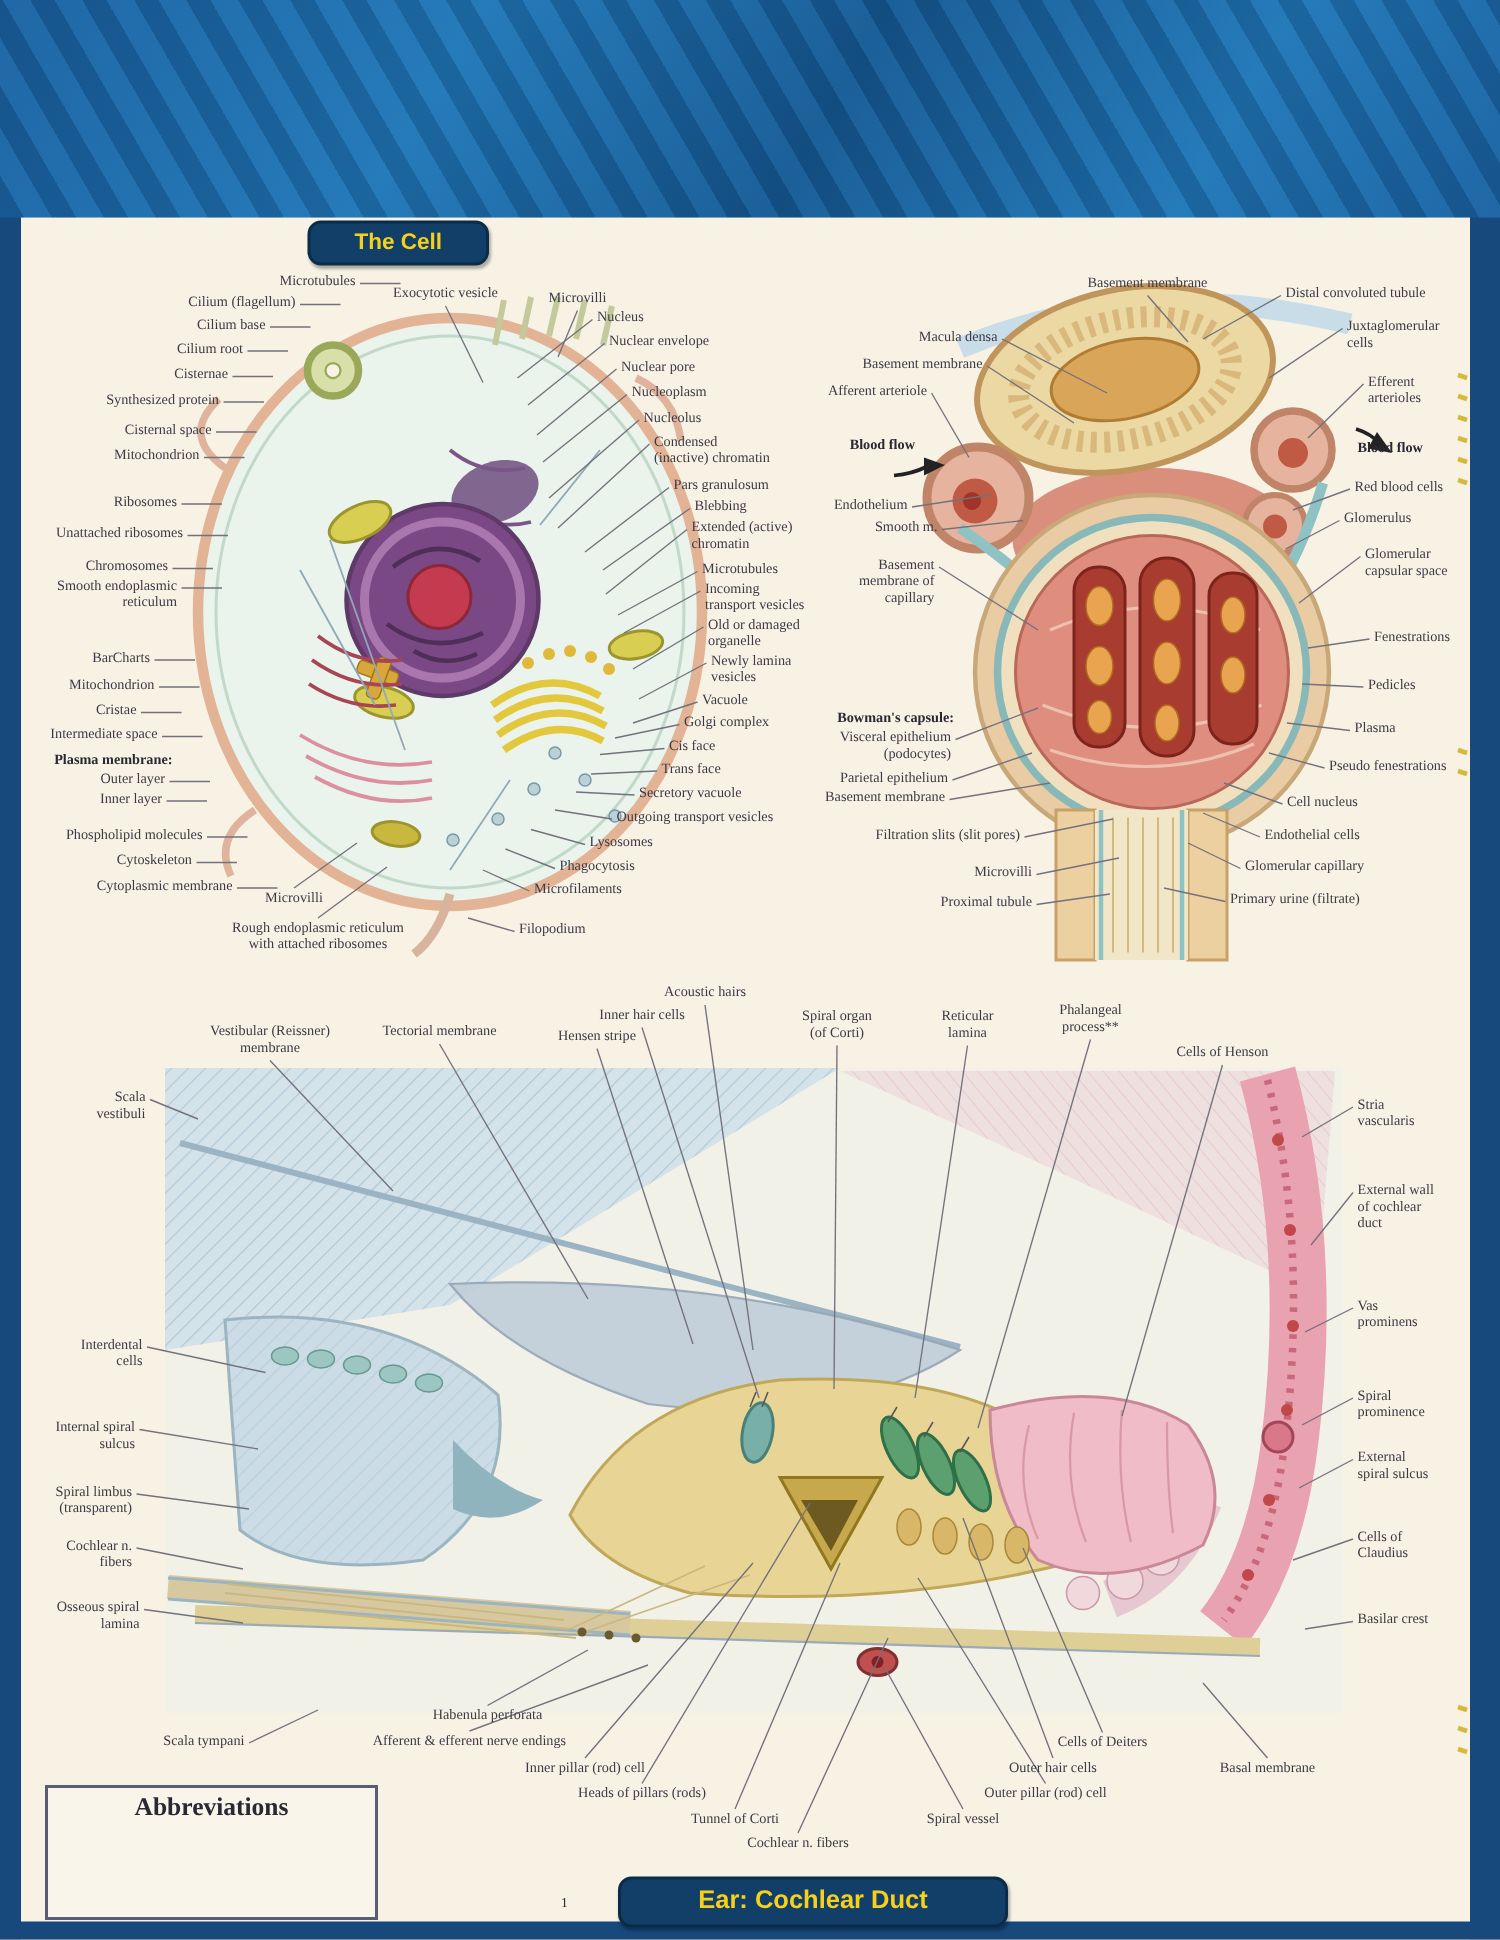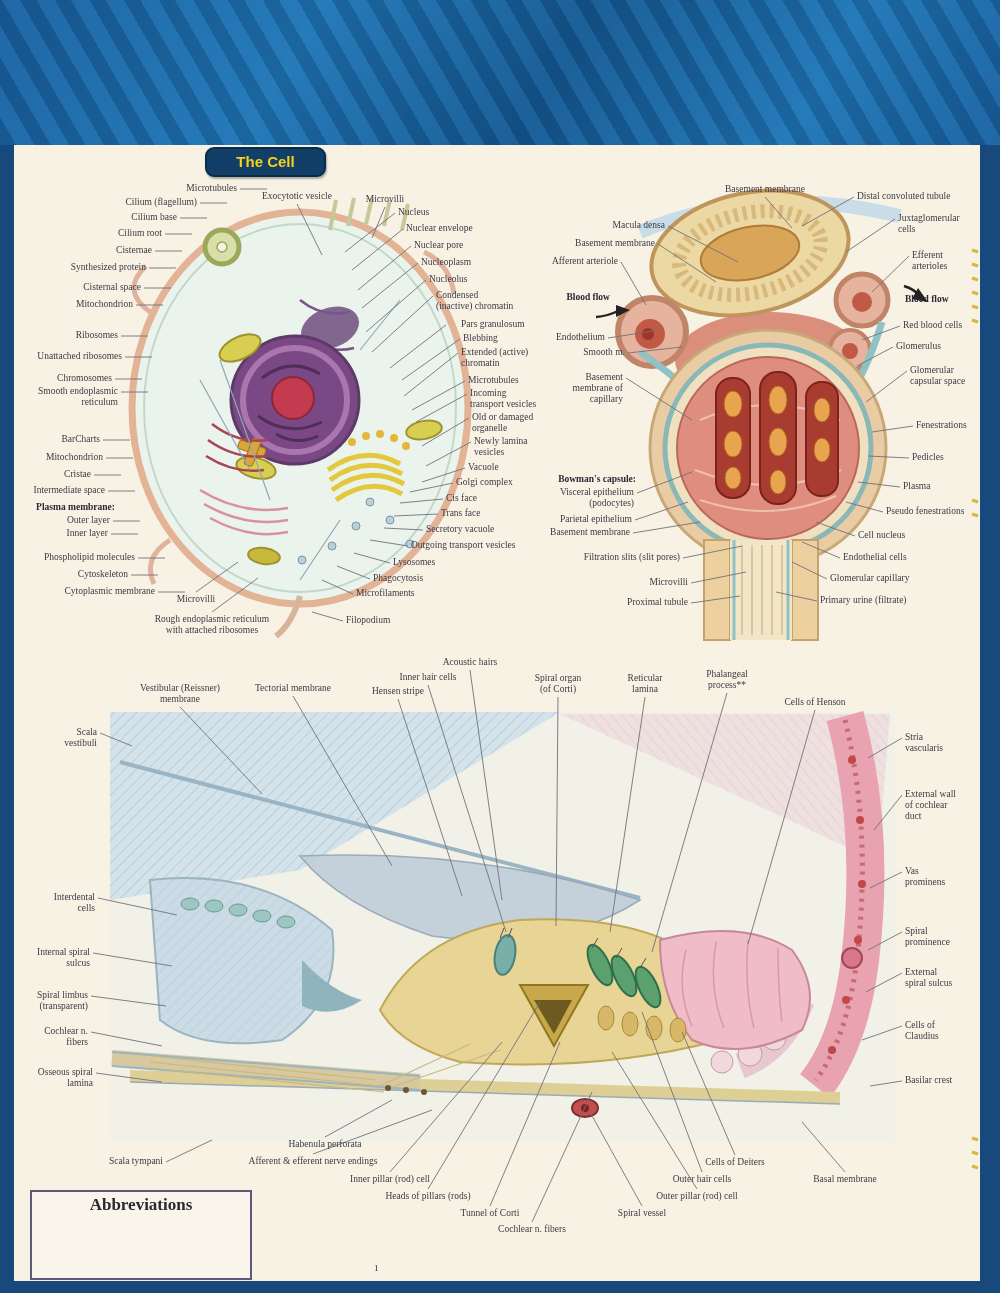--- a/index.html
+++ b/index.html
@@ -73,20 +73,21 @@
     <div class="logo-academic">ACADEMIC</div>
   </div>
   <div class="subject">ANATOMY</div>
   <div class="main-title">MICROSTRUCTURES</div>
 
   <div class="border-left"></div>
   <div class="border-right"></div>
   <div class="border-bottom"></div>
 
   <div class="tab tab-blue tab-cell">The Cell</div>
+  <div class="tab tab-blue tab-ear">Ear: Cochlear Duct</div>
 
   <svg id="art" width="1000" height="1293" viewBox="0 0 1000 1293">
     <defs>
       <pattern id="hatchB" width="8" height="8" patternUnits="userSpaceOnUse" patternTransform="rotate(45)">
         <line x1="0" y1="0" x2="0" y2="8" stroke="#a9c3d2" stroke-width="1.6"></line>
       </pattern>
       <pattern id="hatchP" width="8" height="8" patternUnits="userSpaceOnUse" patternTransform="rotate(-40)">
         <line x1="0" y1="0" x2="0" y2="8" stroke="#dfb3bd" stroke-width="1.4"></line>
       </pattern>
     </defs>
@@ -459,21 +460,21 @@
       <div class="lbl ar" style="top: 586px; right: 845px;">Cytoplasmic membrane</div>
       <div class="lbl ac" style="top: 191px; left: 297px;">Exocytotic vesicle</div>
       <div class="lbl ac" style="top: 194px; left: 385px;">Microvilli</div>
       <div class="lbl" style="top: 207px; left: 398px;">Nucleus</div>
       <div class="lbl" style="top: 223px; left: 406px;">Nuclear envelope</div>
       <div class="lbl" style="top: 240px; left: 414px;">Nuclear pore</div>
       <div class="lbl" style="top: 257px; left: 421px;">Nucleoplasm</div>
       <div class="lbl" style="top: 274px; left: 429px;">Nucleolus</div>
       <div class="lbl" style="top: 290px; left: 436px;">Condensed
 (inactive) chromatin</div>
-      <div class="lbl" style="top: 319px; left: 449px; padding-left: 12px;">Pars granulosum</div>
+      <div class="lbl" style="top: 319px; left: 449px;">Pars granulosum</div>
       <div class="lbl" style="top: 333px; left: 463px;">Blebbing</div>
       <div class="lbl" style="top: 347px; left: 461px;">Extended (active)
 chromatin</div>
       <div class="lbl" style="top: 375px; left: 468px;">Microtubules</div>
       <div class="lbl" style="top: 388px; left: 470px;">Incoming
 transport vesicles</div>
       <div class="lbl" style="top: 412px; left: 472px;">Old or damaged
 organelle</div>
       <div class="lbl" style="top: 436px; left: 474px;">Newly lamina
 vesicles</div>

